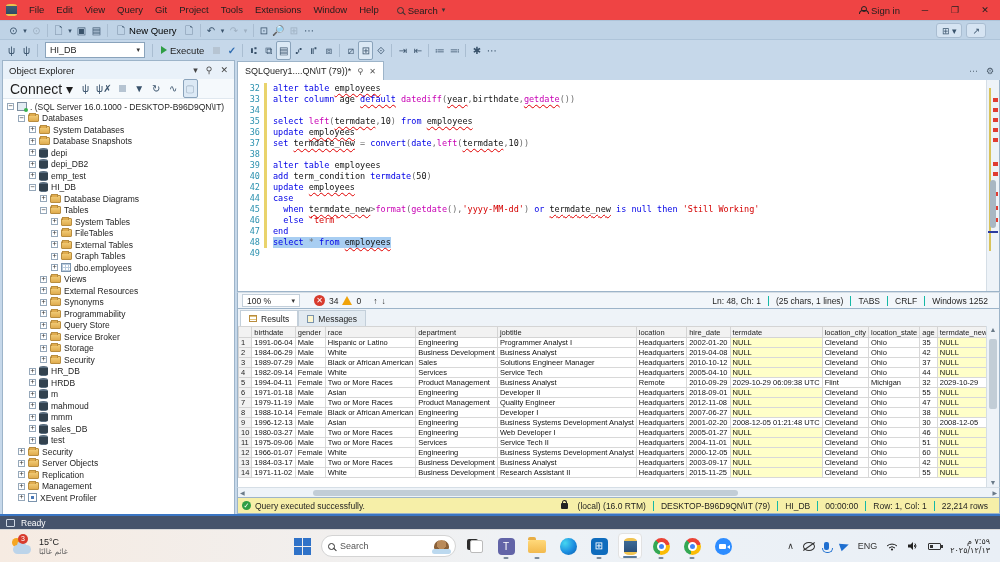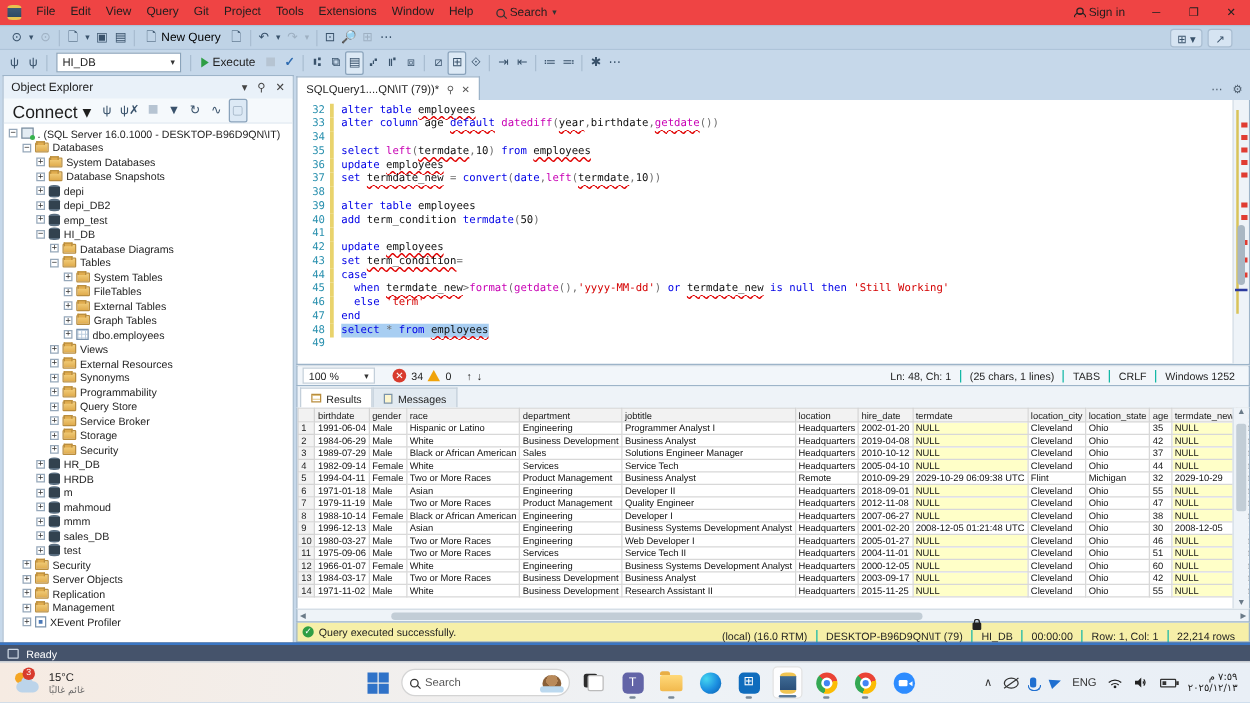--- a/index.html
+++ b/index.html
@@ -107,21 +107,21 @@
   .grid td.nullc { background:#ffffc8; }
   .grid-vscroll { position:absolute; right:0; top:0; bottom:0; width:13px; background:#eef3f8; border-left:1px solid #d5dee6; font-size:7px; color:#6a7a88; text-align:center; }
   .grid-vscroll .gthumb { position:absolute; left:2px; right:2px; top:13px; height:70px; background:#c2cdd6; border-radius:2px; }
 
   .hscroll { height:11px; background:#eef3f8; border:1px solid #9db4c9; border-top:1px solid #d5dee6; position:relative; flex:none; }
   .hthumb { position:absolute; top:2px; height:6px; left:75px; width:425px; background:#c2cdd6; border-radius:3px; }
   .harrow { position:absolute; top:0; font-size:6px; color:#6a7a88; line-height:10px; }
 
   .qstatus { height:16px; background:#f6efa8; border:1px solid #9db4c9; border-top:none; display:flex; align-items:center; padding:0 4px; font-size:8.5px; flex:none; }
   .okball { width:9px; height:9px; border-radius:50%; background:#2f9e44; color:#fff; font-size:7px; line-height:9px; text-align:center; margin-right:4px; flex:none; }
-  .qright { margin-left:auto; display:flex; align-items:center;flex-direction:column; }
+  .qright { margin-left:auto; display:flex; align-items:center; }
   .lock { width:7px; height:6px; background:#222; border-radius:1px; position:relative; display:inline-block; margin-right:3px; }
   .lock::before { content:''; position:absolute; width:3px; height:3px; border:1px solid #222; border-bottom:none; border-radius:3px 3px 0 0; top:-3px; left:1px; }
 
   
   .readybar { height:15px; background:#45536b; color:#fff; display:flex; align-items:center; padding:0 6px; gap:6px; font-size:8.5px; flex:none; border-top:2px solid #3a76c4; }
   .flagic { width:9px; height:8px; border:1px solid #cdd6e2; border-radius:1px; }
 
   
   .taskbar { height:33px; background:linear-gradient(90deg,#f6ebe2,#eef2f6 55%,#e9eff6); border-top:1px solid #d8d8d8; display:flex; align-items:center; flex:none; position:relative; }
   .weather { display:flex; align-items:center; gap:5px; padding:0 10px; }
@@ -489,23 +489,21 @@
         <div class="code-lines" id="code">
             <div class="cl"><span class="ln">32</span><span class="chg"></span><span><span class="k">alter</span><span> </span><span class="k">table</span><span> </span><span class="i sq">employees</span></span></div>
             <div class="cl"><span class="ln">33</span><span class="chg"></span><span><span class="k">alter</span><span> </span><span class="k">column</span><span> </span><span class="i">age</span><span> </span><span class="k sq">default</span><span> </span><span class="f">datediff</span><span class="o">(</span><span class="i sq">year</span><span class="o">,</span><span class="i">birthdate</span><span class="o">,</span><span class="f sq">getdate</span><span class="o">()</span><span class="o">)</span></span></div>
             <div class="cl"><span class="ln">34</span><span class="chg"></span><span></span></div>
             <div class="cl"><span class="ln">35</span><span class="chg"></span><span><span class="k">select</span><span> </span><span class="f">left</span><span class="o">(</span><span class="i sq">termdate</span><span class="o">,</span><span class="n">10</span><span class="o">)</span><span> </span><span class="k">from</span><span> </span><span class="i sq">employees</span></span></div>
             <div class="cl"><span class="ln">36</span><span class="chg"></span><span><span class="k">update</span><span> </span><span class="i sq">employees</span></span></div>
             <div class="cl"><span class="ln">37</span><span class="chg"></span><span><span class="k">set</span><span> </span><span class="i sq">termdate_new</span><span class="o"> = </span><span class="k">convert</span><span class="o">(</span><span class="k">date</span><span class="o">,</span><span class="f">left</span><span class="o">(</span><span class="i sq">termdate</span><span class="o">,</span><span class="n">10</span><span class="o">))</span></span></div>
             <div class="cl"><span class="ln">38</span><span class="chg"></span><span></span></div>
             <div class="cl"><span class="ln">39</span><span class="chg"></span><span><span class="k">alter</span><span> </span><span class="k">table</span><span> </span><span class="i">employees</span></span></div>
             <div class="cl"><span class="ln">40</span><span class="chg"></span><span><span class="k">add</span><span> </span><span class="i">term_condition</span><span> </span><span class="k">termdate</span><span class="o">(</span><span class="n">50</span><span class="o">)</span></span></div>
-            <div class="cl"><span class="ln">41</span><span class="chg"></span><span></span></div>
             <div class="cl"><span class="ln">42</span><span class="chg"></span><span><span class="k">update</span><span> </span><span class="i sq">employees</span></span></div>
-            <div class="cl"><span class="ln">43</span><span class="chg"></span><span><span class="k">set</span><span> </span><span class="i sq">term_condition</span><span class="o">=</span></span></div>
             <div class="cl"><span class="ln">44</span><span class="chg"></span><span><span class="k">case</span></span></div>
             <div class="cl"><span class="ln">45</span><span class="chg"></span><span><span>&nbsp;&nbsp;</span><span class="k">when</span><span> </span><span class="i sq">termdate_new</span><span class="o">&gt;</span><span class="f">format</span><span class="o">(</span><span class="f">getdate</span><span class="o">()</span><span class="o">,</span><span class="s">'yyyy-MM-dd'</span><span class="o">)</span><span> </span><span class="k">or</span><span> </span><span class="i sq">termdate_new</span><span> </span><span class="k">is</span><span> </span><span class="k">null</span><span> </span><span class="k">then</span><span> </span><span class="s">'Still Working'</span></span></div>
             <div class="cl"><span class="ln">46</span><span class="chg"></span><span><span>&nbsp;&nbsp;</span><span class="k">else</span><span> </span><span class="s">'term'</span></span></div>
             <div class="cl"><span class="ln">47</span><span class="chg"></span><span><span class="k">end</span></span></div>
             <div class="cl"><span class="ln">48</span><span class="chg"></span><span class="sel"><span class="k">select</span><span> </span><span class="o">*</span><span> </span><span class="k">from</span><span> </span><span class="i sq">employees</span></span></div>
             <div class="cl"><span class="ln">49</span><span class="chg off"></span><span></span></div>
           </div>
         <div class="vscroll">
           <div class="yline"></div>
           <div class="mark" style="top:18px"></div>

